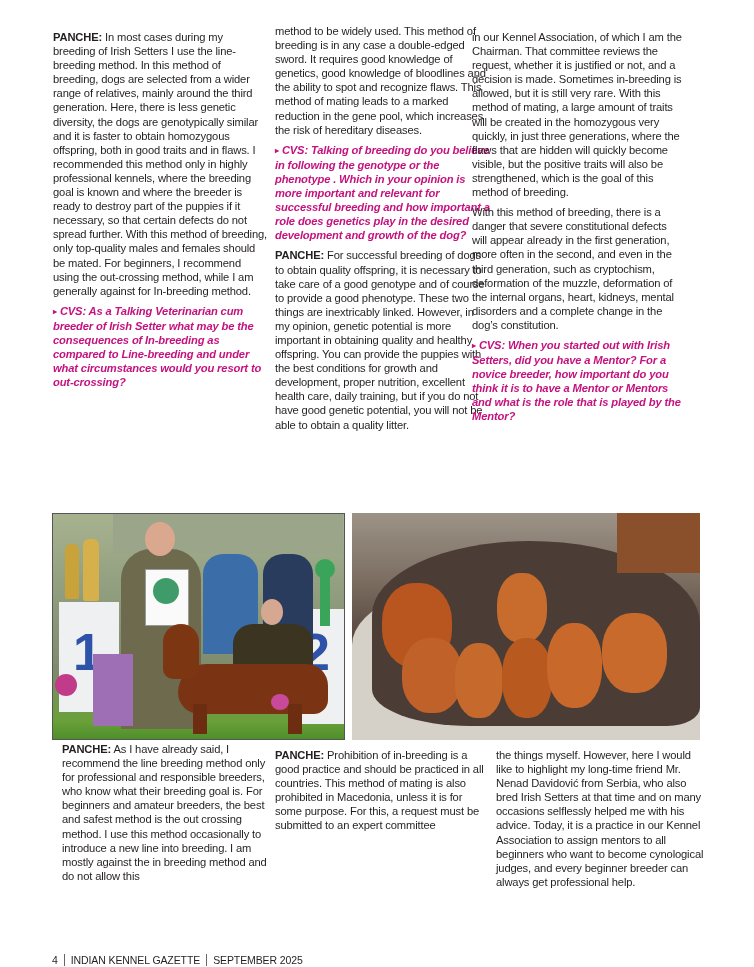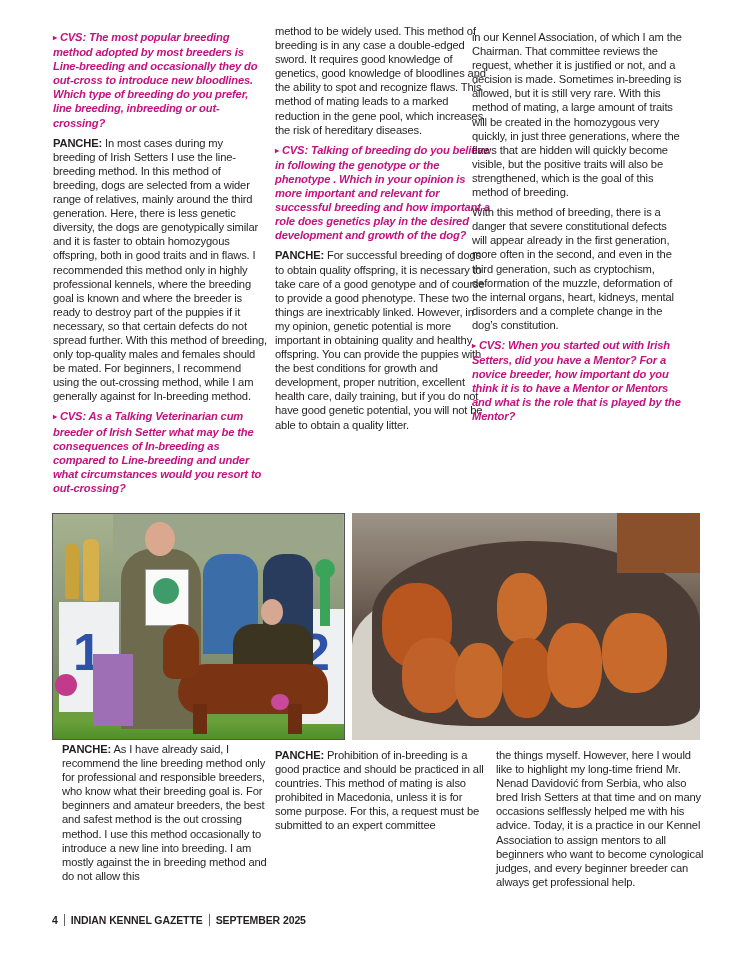--- a/index.html
+++ b/index.html
@@ -17,28 +17,27 @@
   #c2b { left: 275px; top: 748px; width: 215px; }
   #c3b { left: 496px; top: 748px; width: 212px; }
 
   .photo { position: absolute; top: 513px; height: 227px; overflow: hidden; }
   #photo1 { left: 52px; width: 293px; border: 1px solid #555; box-sizing: border-box;
     background: linear-gradient(180deg, #a7b38f 0%, #8d9a7c 40%, #7e8a6c 70%, #6aa03a 92%, #4f8f2a 100%); }
   #photo2 { left: 352px; width: 348px;
     background: linear-gradient(180deg, #9c9387 0%, #7c6d61 30%, #4f4039 60%, #c9c2b6 100%); }
   .shape { position: absolute; }
 
-  #footer { position: absolute; left: 52px; top: 914px; font-size: 10.5px; font-weight: bold; letter-spacing: -0.1px; color: #231f20; }
+  #footer { position: absolute; left: 52px; top: 954px; font-size: 10.5px; font-weight: normal; letter-spacing: -0.1px; color: #231f20; }
   #footer .sep { display: inline-block; width: 1px; height: 12px; background: #666; vertical-align: -2px; margin: 0 6px; }
 </style>
 </head>
 <body>
 
 <div class="col" id="c1">
-    <p class="q"><span class="tri">▸</span><span>CVS: The most popular breeding method adopted  by most breeders is Line-breeding and occasionally they do out-cross to introduce new bloodlines. Which type of breeding do you prefer, line breeding, inbreeding or out-crossing?</span></p>
     <p><span class="spk">PANCHE:</span><span> In most cases during my breeding of Irish Setters I use the line-breeding method. In this method of breeding, dogs are selected from a wider range of relatives, mainly around the third generation. Here, there is less genetic diversity, the dogs are genotypically similar and it is faster to obtain homozygous offspring, both in good traits and in flaws. I recommended  this method only in highly professional kennels, where the breeding goal is known and where the breeder is ready to destroy part of the puppies if it necessary, so that certain defects do not spread further. With this method of breeding, only top-quality males and females should be mated. For beginners, I recommend using the out-crossing method, while I am generally against for In-breeding method.</span></p>
     <p class="q"><span class="tri">▸</span><span>CVS: As a Talking Veterinarian cum breeder of Irish Setter what may be the consequences of In-breeding as compared to Line-breeding and under what circumstances would you resort to out-crossing?</span></p>
   </div>
 <div class="col" id="c2">
     <p>method to be widely used. This method of breeding is in any case a double-edged sword. It requires good knowledge of genetics, good knowledge of bloodlines and the ability to spot and recognize flaws. This method of mating leads to a marked reduction in the gene pool, which increases the risk of hereditary diseases.</p>
     <p class="q"><span class="tri">▸</span><span>CVS: Talking of breeding do you believe in following the genotype or the phenotype . Which in your opinion is more important and relevant for successful breeding and how important a role does genetics play in the desired development and growth of the dog?</span></p>
     <p><span class="spk">PANCHE:</span><span> For successful breeding of dogs to obtain quality offspring, it is necessary to take care of a good genotype and of course to provide a good phenotype. These two things are inextricably linked. However, in my opinion, genetic potential is more important in obtaining quality and healthy offspring. You can provide the puppies with the best conditions for growth and development, proper nutrition, excellent health care, daily training, but if you do not have good genetic potential, you will not be able to obtain a quality litter.</span></p>
   </div>
 <div class="col" id="c3">
     <p>in our Kennel Association, of which I am the Chairman. That committee reviews the request, whether it is justified or not, and a decision is made. Sometimes in-breeding is allowed, but it is still very rare. With this method of mating, a large amount of traits will be created in the homozygous very quickly, in just three generations, where the flaws that are hidden will quickly become visible, but the positive traits will also be strengthened, which is the goal of this method of breeding.</p>

